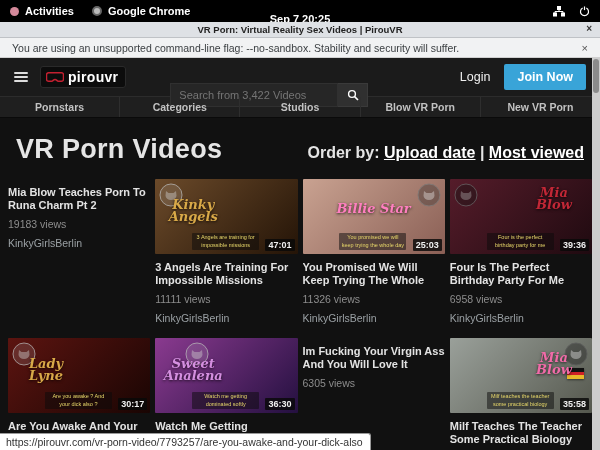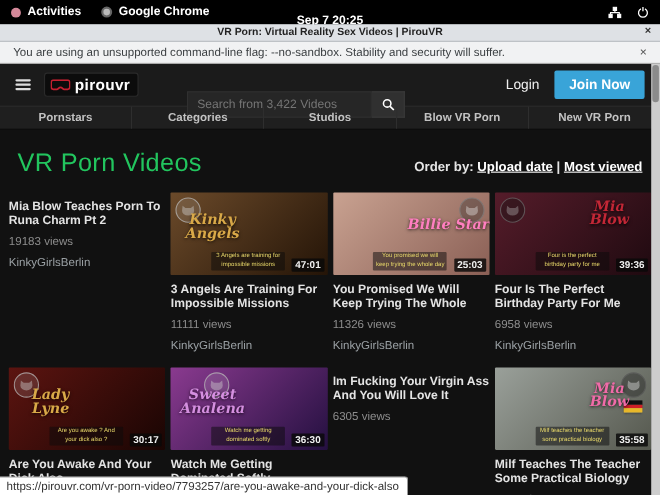--- a/index.html
+++ b/index.html
@@ -41,22 +41,22 @@
   .login { margin-left:auto; color:#f0f0f0; font-size:12.5px; cursor:pointer; }
   .joinbtn { margin-left:14px; background:#39a4d8; color:#fff; font-size:12.5px; font-weight:bold;
     border:none; padding:6px 13px; border-radius:2px; cursor:pointer; font-family:"Liberation Sans",sans-serif; }
   
   .menubar { height:22px; background:#1f1f1f; display:flex; border-top:1px solid #2c2c2c; border-bottom:1px solid #0a0a0a; }
   .menubar .item { flex:1; text-align:center; line-height:21px; font-size:10.5px; font-weight:bold;
     color:#c2c2c2; border-right:1px solid #2e2e2e; cursor:pointer; }
   .menubar .item:last-child { border-right:none; }
   
   .pagehead { display:flex; align-items:flex-end; justify-content:space-between; padding:16px 16px 14px 16px; }
-  .pagetitle { font-size:23px; font-weight:normal; color:#22c55e; margin:0; letter-spacing:.3px; }
-  .orderby { font-size:12px; font-weight:bold; color:#e5e5e5; padding-bottom:3px; }
+  .pagetitle { font-size:27px; font-weight:bold; color:#e5e5e5; margin:0; letter-spacing:.3px; }
+  .orderby { font-size:16px; font-weight:bold; color:#e5e5e5; padding-bottom:3px; }
   .orderby a { color:#fff; text-decoration:underline; cursor:pointer; }
   
   .grid { display:grid; grid-template-columns:repeat(4,1fr); gap:14px 5px; padding:0 8px; }
   .card { min-width:0; }
   .thumb { height:75px; position:relative; overflow:hidden; border-radius:1px; background:#222; cursor:pointer; }
   .duration { position:absolute; right:3px; bottom:3px; background:rgba(8,8,8,.82); color:#f0f0f0;
     font-size:9px; font-weight:bold; padding:1px 3px; border-radius:1px; }
   .caption { position:absolute; bottom:4px; left:26%; right:27%; text-align:center;
     font-size:5.5px; line-height:1.35; color:#e8d86a; background:rgba(10,10,10,.5); padding:1px 2px; border-radius:1px; }
   .script { position:absolute; font-family:"DejaVu Serif", serif; font-style:italic; font-weight:bold;
@@ -190,21 +190,21 @@
     <div class="views">11111 views</div>
     <a class="studio">KinkyGirlsBerlin</a>
   </article>
 
   <article class="card">
     <div class="thumb" style="background: linear-gradient(135deg, rgb(201, 162, 145) 0%, rgb(138, 95, 85) 100%);">
       <svg class="catlogo cl-tr" viewBox="0 0 24 24">
           <circle cx="12" cy="12" r="11" fill="rgba(40,40,40,.45)" stroke="#777" stroke-width="1"></circle>
           <path d="M7 8 l2.5 2 h5 L17 8 l0.5 4.5 a5.5 4.5 0 1 1 -11 0 z" fill="#cfcfcf" opacity=".6"></path>
         </svg>
-      <div class="script ov-mc" style="color: rgb(255, 127, 192); text-align: right;">Billie Star</div>
+      <div class="script ov-mc" style="color: rgb(255, 127, 192);">Billie Star</div>
       <div class="caption">You promised we will keep trying the whole day</div>
       <span class="duration">25:03</span>
     </div>
     <h3 class="vtitle">You Promised We Will Keep Trying The Whole Day</h3>
     <div class="views">11326 views</div>
     <a class="studio">KinkyGirlsBerlin</a>
   </article>
 
   <article class="card">
     <div class="thumb" style="background: linear-gradient(135deg, rgb(85, 28, 42) 0%, rgb(31, 10, 16) 100%);">

